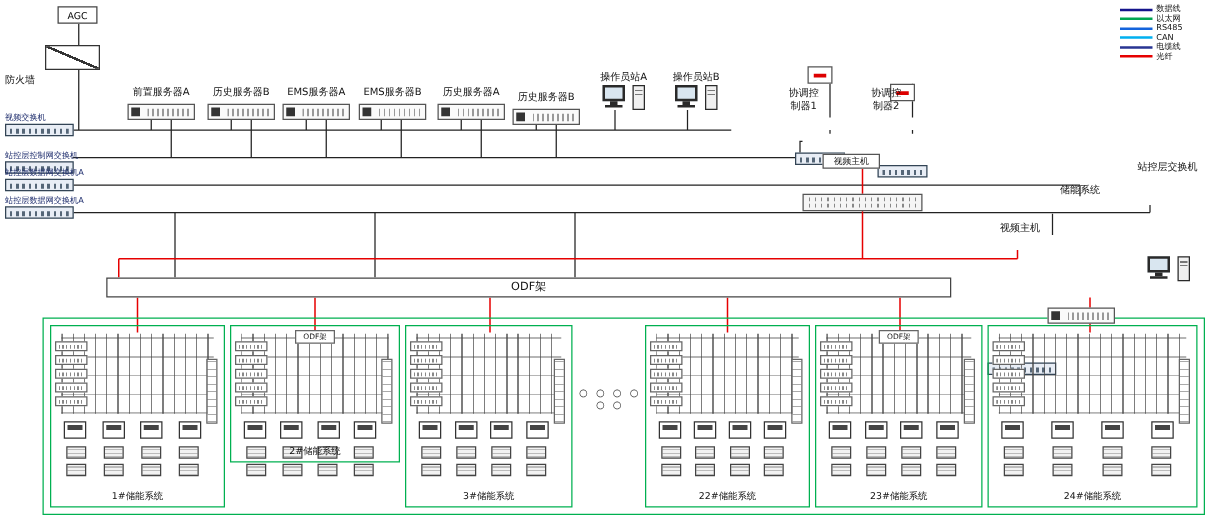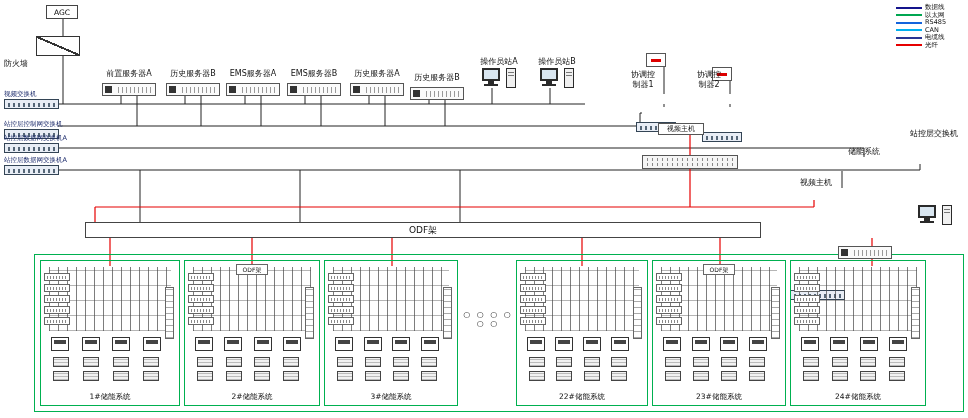--- a/index.html
+++ b/index.html
@@ -240,21 +240,21 @@
     </div>
     <div class="ss-batt2">
       <span class="batt"></span>
         <span class="batt"></span>
         <span class="batt"></span>
         <span class="batt"></span>
     </div>
     <div class="ss-label">1#储能系统</div>
   </div>
 
-  <div class="ss abs" style="left:184px;top:260px;width:136px;height:146px">
+  <div class="ss abs" style="left:184px;top:260px;width:136px;height:110px">
     <div class="ss-mesh"></div>
     <div class="ss-odf">ODF架</div>
     <div class="ss-dev" style="top:12px"></div>
     <div class="ss-dev" style="top:23px"></div>
     <div class="ss-dev" style="top:34px"></div>
     <div class="ss-dev" style="top:45px"></div>
     <div class="ss-dev" style="top:56px"></div>
     <div class="ss-right"></div>
     <div class="ss-pcs">
       <span class="pcs"></span>
@@ -360,21 +360,21 @@
     </div>
     <div class="ss-batt2">
       <span class="batt"></span>
         <span class="batt"></span>
         <span class="batt"></span>
         <span class="batt"></span>
     </div>
     <div class="ss-label">23#储能系统</div>
   </div>
 
-  <div class="ss abs" style="left:790px;top:260px;width:136px;height:146px">
+  <div class="ss abs" style="left:790px;top:260px;width:168px;height:146px">
     <div class="ss-mesh"></div>
     <div class="ss-dev" style="top:12px"></div>
     <div class="ss-dev" style="top:23px"></div>
     <div class="ss-dev" style="top:34px"></div>
     <div class="ss-dev" style="top:45px"></div>
     <div class="ss-dev" style="top:56px"></div>
     <div class="ss-right"></div>
     <div class="ss-pcs">
       <span class="pcs"></span>
         <span class="pcs"></span>

